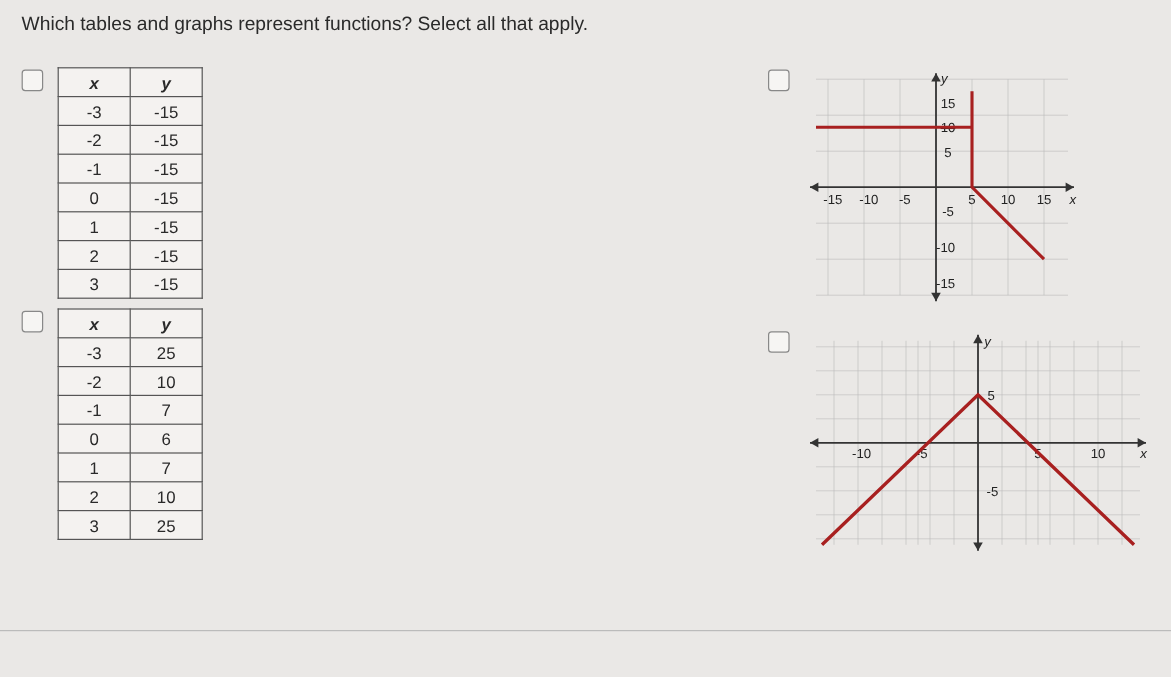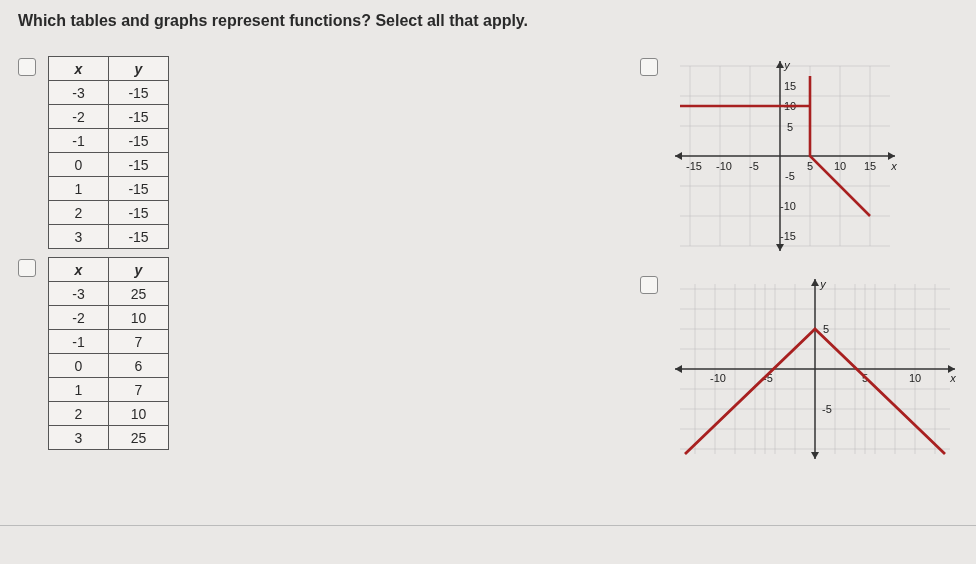--- a/index.html
+++ b/index.html
@@ -7,21 +7,21 @@
     width: 976px;
     height: 564px;
     background: #eae8e6;
     font-family: Arial, sans-serif;
     color: #2a2a2a;
     padding: 12px 18px;
     position: relative;
   }
   .question {
     font-size: 16px;
-    font-weight: 700;
+    font-weight: 400;
     margin-bottom: 26px;
   }
   .content {
     display: flex;
     gap: 24px;
   }
   .left-col {
     display: flex;
     flex-direction: column;
     gap: 8px;

